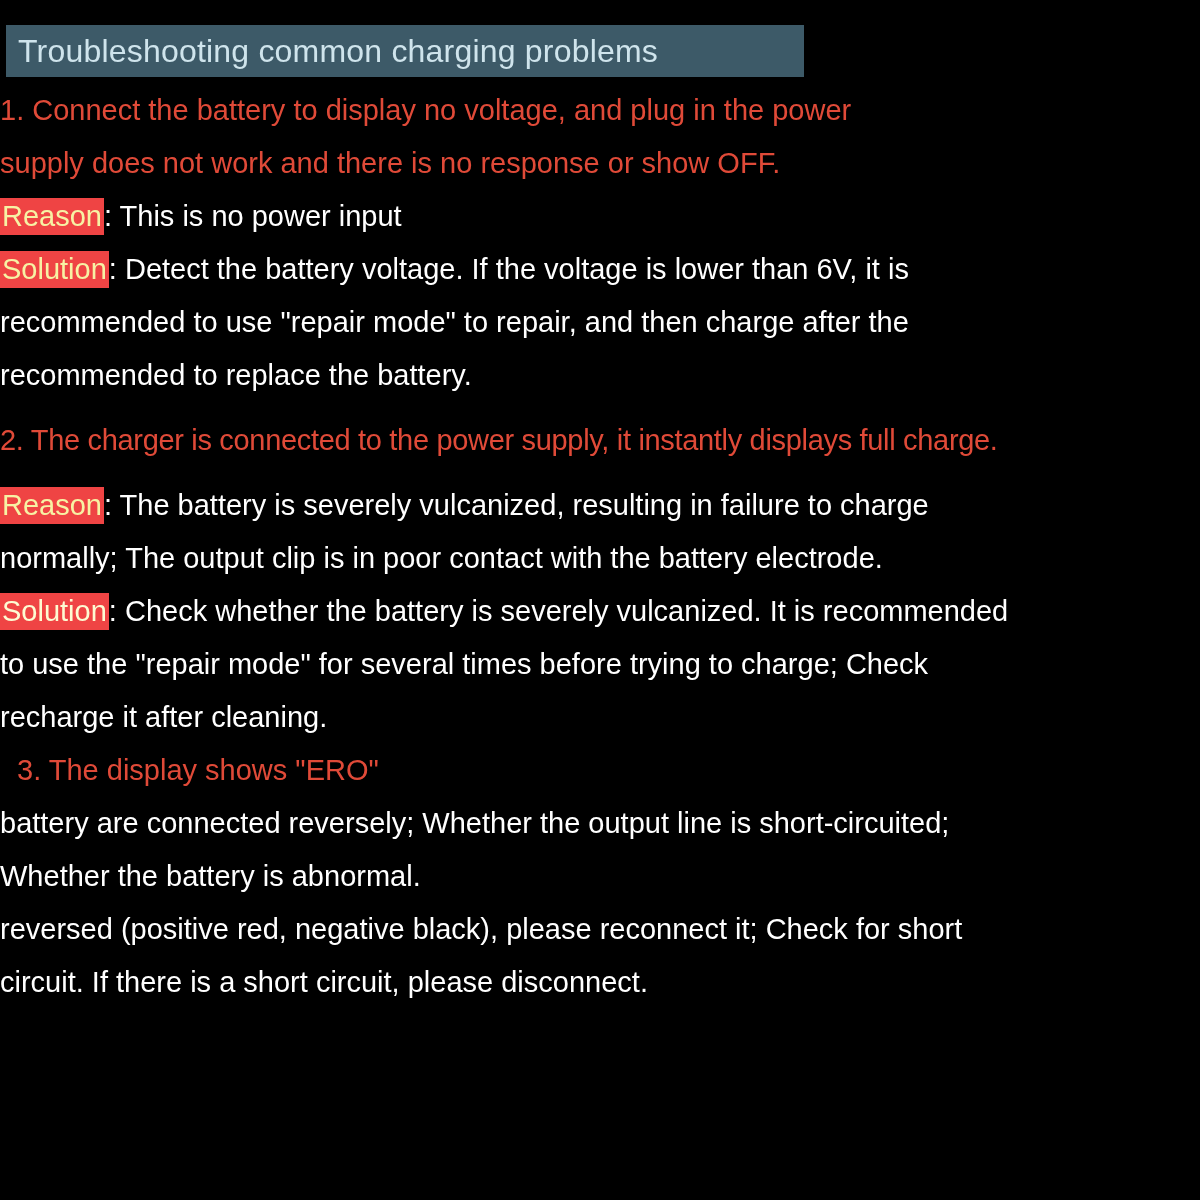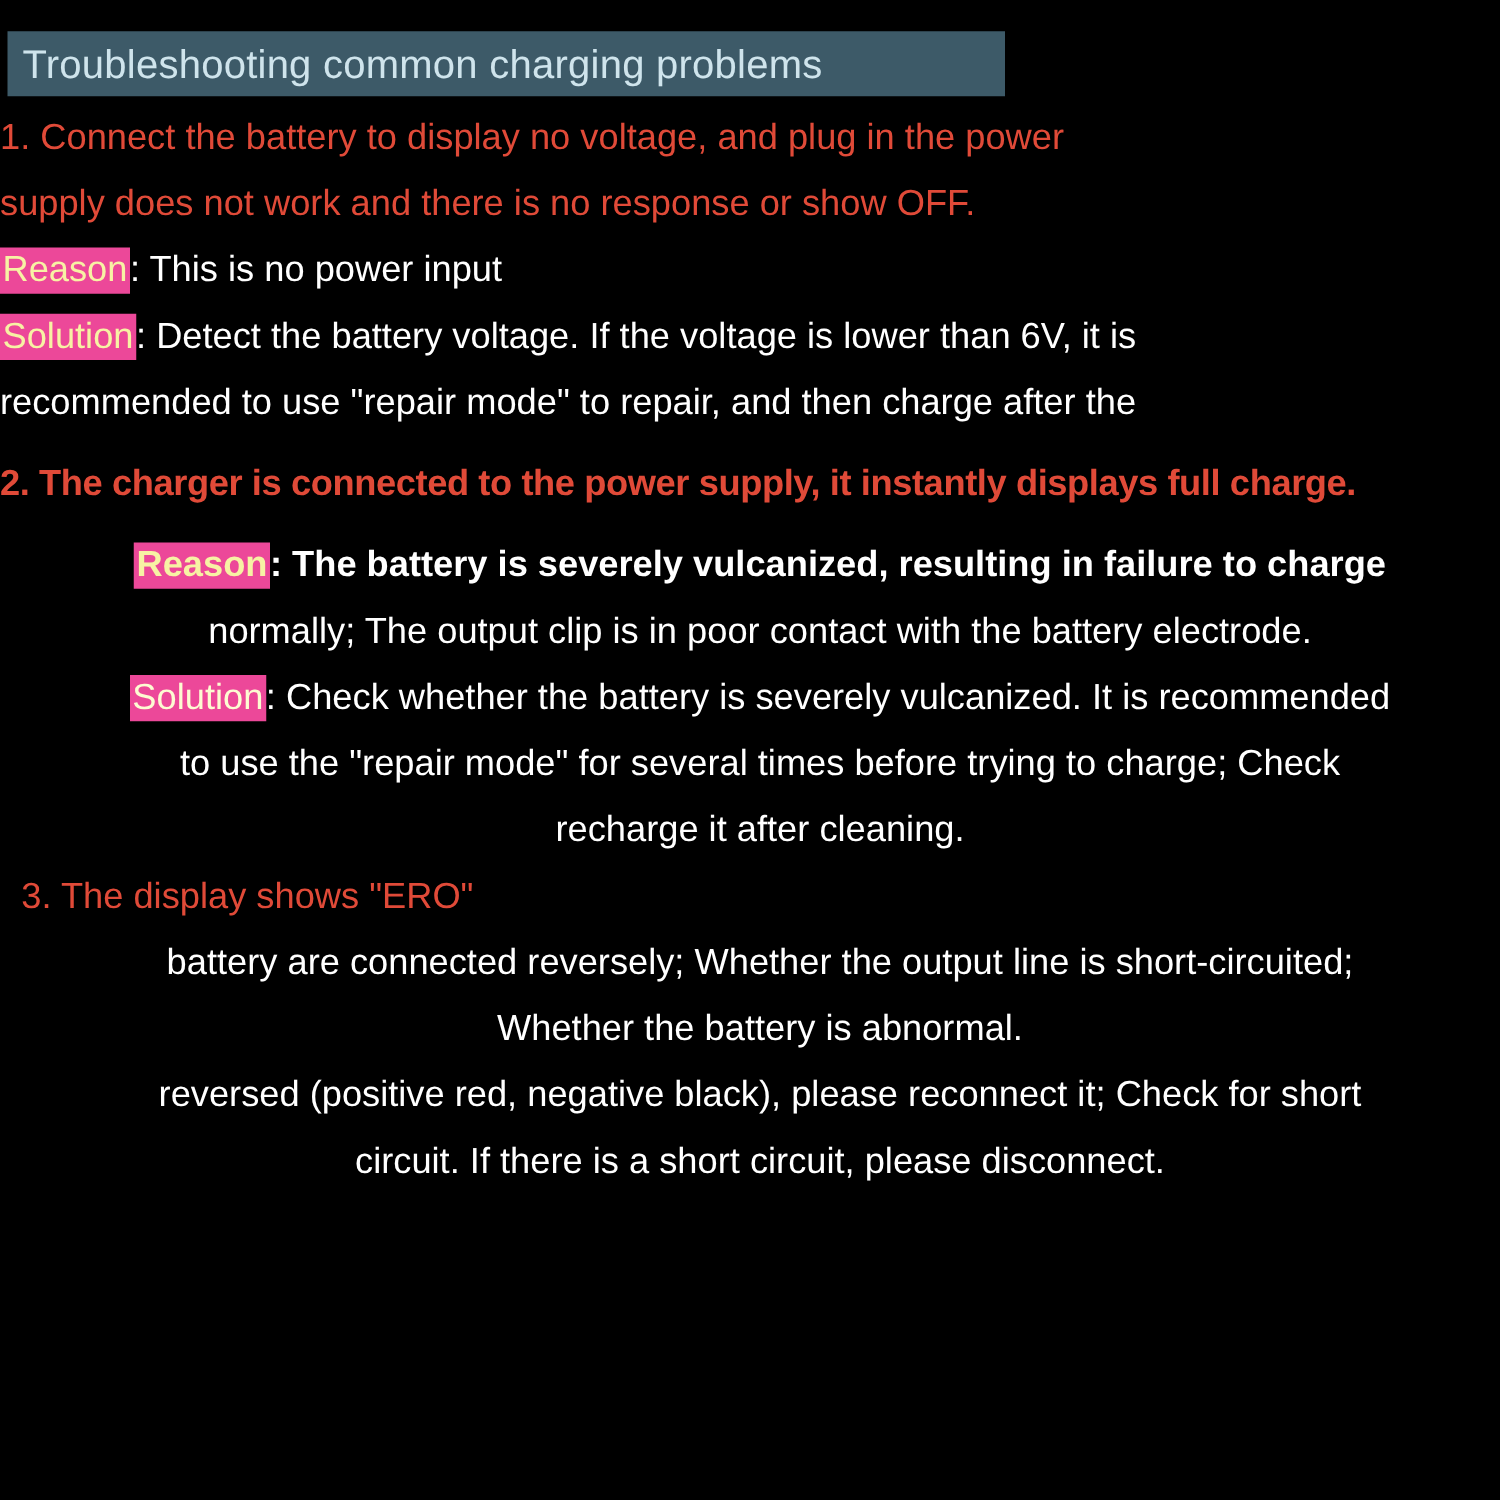--- a/index.html
+++ b/index.html
@@ -71,30 +71,28 @@
     font-size: 29px;
     letter-spacing: -0.32px;
   }
   .line.heading-indent {
     padding-left: 17px;
   }
 
   
   .line.gap-before {
     margin-top: 12px;
-    font-weight: bold;
   }
   .line.flush0 {
-    padding-left: 16px;
-    text-align: center;
+    padding-left: 0px;
   }
 
   
   .tag {
-    background: #ec4899;
+    background: #ef4444;
     color: #f7f2a4;
     padding: 2px 2px 3px 2px;
     box-decoration-break: clone;
     -webkit-box-decoration-break: clone;
   }
   .tag.w {
     color: #fdfbd2;
   }
   .after-tag {
     color: #ffffff;
@@ -112,20 +110,21 @@
   <div class="content">
 
     <div class="line heading">1. Connect the battery to display no voltage, and plug in the power</div>
     <div class="line heading">supply does not work and there is no response or show OFF.</div>
 
     <div class="line"><span class="tag">Reason</span><span class="after-tag">: </span><span class="after-tag">This is no power input</span></div>
 
     <div class="line"><span class="tag">Solution</span><span class="after-tag">: </span><span class="after-tag">Detect the battery voltage. If the voltage is lower than 6V, it is</span></div>
 
     <div class="line">recommended to use "repair mode" to repair, and then charge after the</div>
+    <div class="line">recommended to replace the battery.</div>
 
     <div class="line heading heading-wide gap-before">2. The charger is connected to the power supply, it instantly displays full charge.</div>
 
     <div class="line flush0 gap-before"><span class="tag">Reason</span><span class="after-tag">: </span><span class="after-tag">The battery is severely vulcanized, resulting in failure to charge</span></div>
 
     <div class="line flush0">normally; The output clip is in poor contact with the battery electrode.</div>
 
     <div class="line flush0"><span class="tag w">Solution</span><span class="after-tag">: </span><span class="after-tag">Check whether the battery is severely vulcanized. It is recommended</span></div>
 
     <div class="line flush0">to use the "repair mode" for several times before trying to charge; Check</div>

